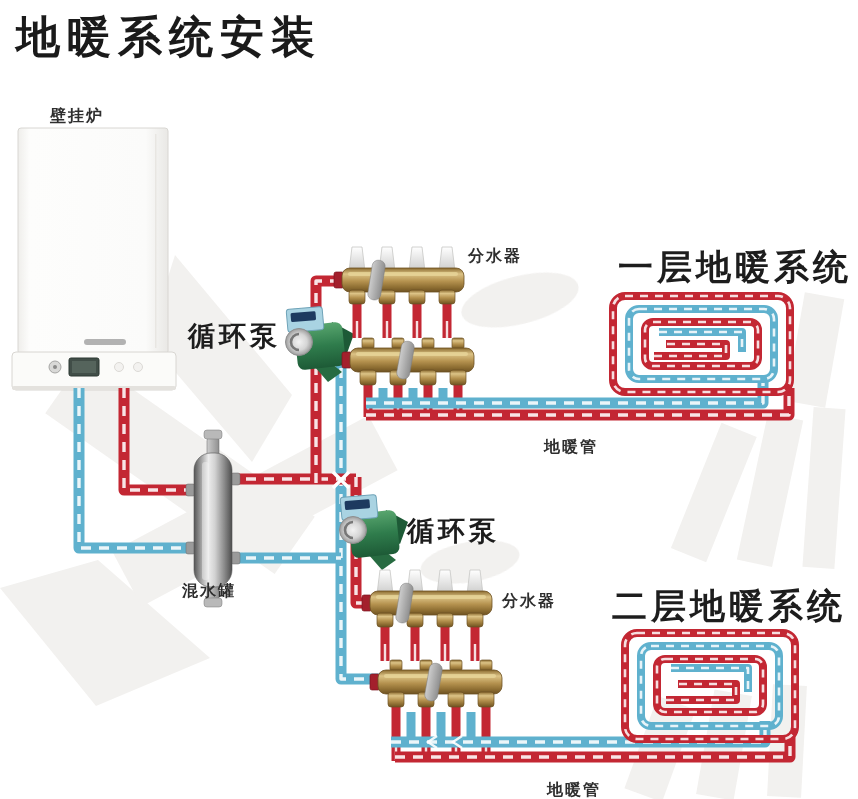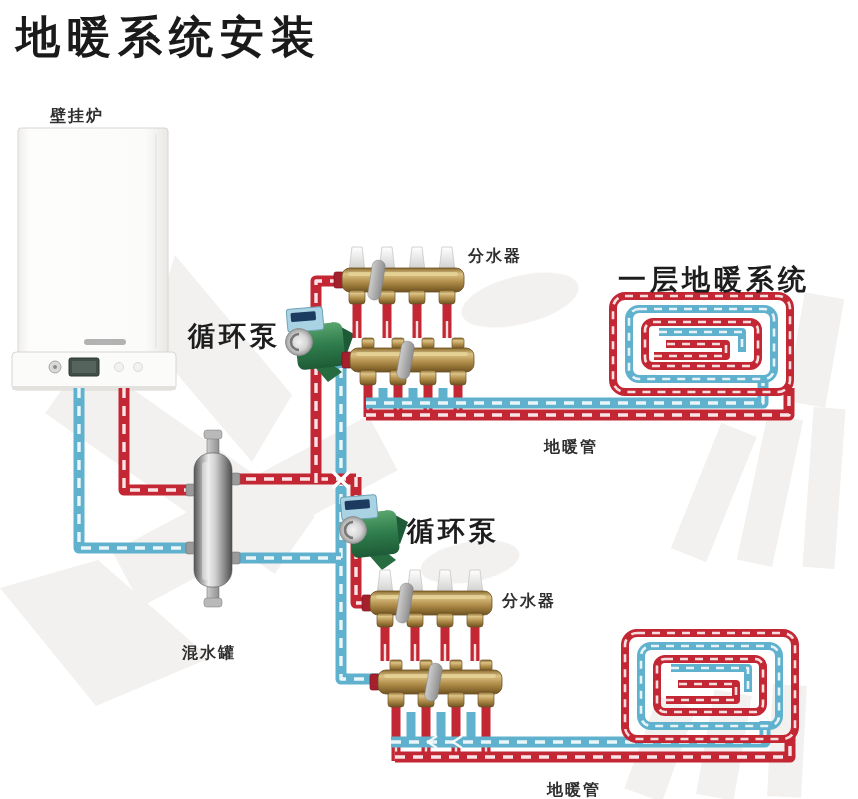--- a/index.html
+++ b/index.html
@@ -5,21 +5,21 @@
   html,body{margin:0;padding:0;background:#e9e9e9;}
   .stage{
     position:relative;width:858px;height:799px;margin:0 auto;
     background:var(--background,#ffffff);
     font-family:"Liberation Sans","DejaVu Sans",sans-serif;
     overflow:hidden;
   }
   .stage svg{position:absolute;left:0;top:0;}
   .lbl{position:absolute;color:var(--text,#1d1d1d);white-space:nowrap;line-height:1.1;}
   .lbl-title{font-size:44px;font-weight:700;letter-spacing:7px;color:#1a1a1a;}
-  .lbl-big{font-size:28px;font-weight:700;letter-spacing:4px;margin-top:17px;}
+  .lbl-big{font-size:35px;font-weight:700;letter-spacing:4px;}
   .lbl-pump{font-size:27px;font-weight:700;letter-spacing:4px;text-align:center;}
   .lbl-small{font-size:16px;font-weight:600;letter-spacing:2px;color:#2e2e2e;margin-top:8px;}
   
   .pipe{fill:none;stroke-width:11;stroke-linejoin:round;stroke-linecap:butt;}
   .hot{stroke:var(--pipe-hot,#c32733);}
   .cold{stroke:var(--pipe-cold,#5fb1ce);}
   .dash{fill:none;stroke:#fff;stroke-width:3.4;stroke-dasharray:10 8;opacity:.88;stroke-linejoin:round;}
   .ring{fill:none;stroke-width:8;stroke-linejoin:round;}
   .rdash{fill:none;stroke:#fff;stroke-width:2.6;stroke-dasharray:8 7;opacity:.85;stroke-linejoin:round;}
   .stub-hot{fill:var(--pipe-hot,#c32733);}
@@ -279,17 +279,18 @@
       <path d="M666,700 H736 V684 H678" class="rdash"></path>
     </g>
   </svg>
 
   <div class="lbl lbl-title" style="left:16px;top:13px;">地暖系统安装</div>
   <div class="lbl lbl-small" style="left:50px;top:99px;">壁挂炉</div>
   <div class="lbl lbl-pump" style="left:188px;top:322px;">循环泵</div>
   <div class="lbl lbl-small" style="left:468px;top:239px;">分水器</div>
   <div class="lbl lbl-big" style="left:618px;top:248px;">一层地暖系统</div>
   <div class="lbl lbl-small" style="left:544px;top:430px;">地暖管</div>
-  <div class="lbl lbl-small" style="left:182px;top:636px;text-align:right;">混水罐</div>
+  <div class="lbl lbl-small" style="left:182px;top:574px;text-align:right;">混水罐</div>
   <div class="lbl lbl-pump" style="left:407px;top:517px;">循环泵</div>
   <div class="lbl lbl-small" style="left:502px;top:584px;">分水器</div>
+  <div class="lbl lbl-big" style="left:612px;top:587px;">二层地暖系统</div>
   <div class="lbl lbl-small" style="left:547px;top:773px;">地暖管</div>
 </div>
 
 </body></html>

